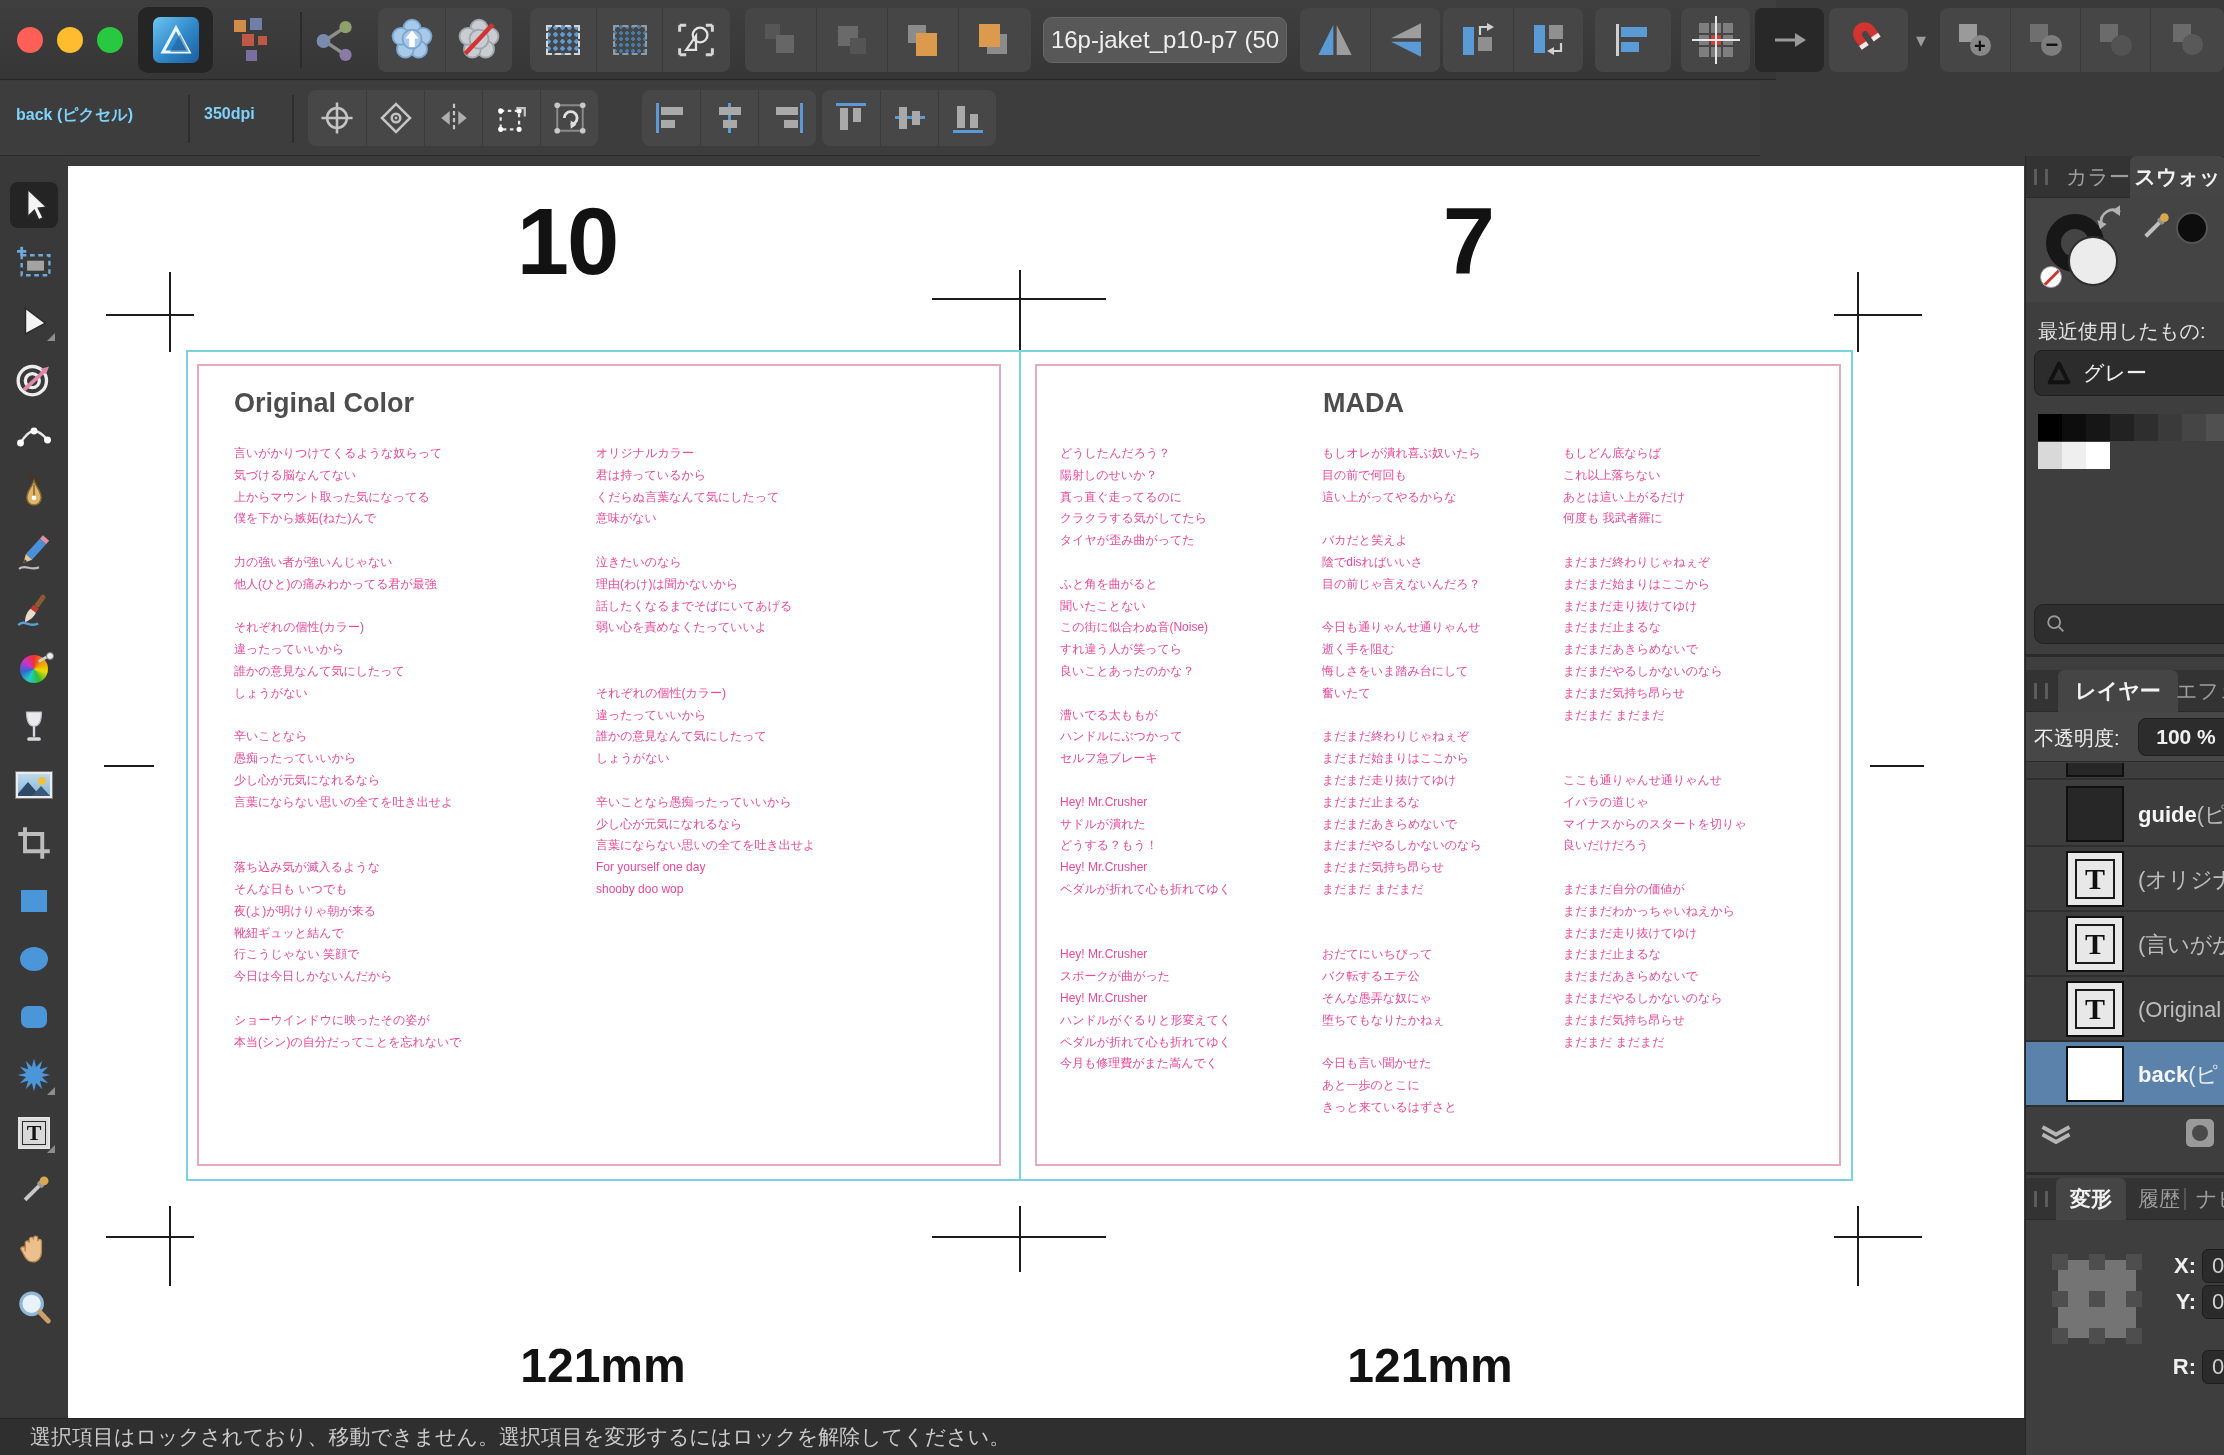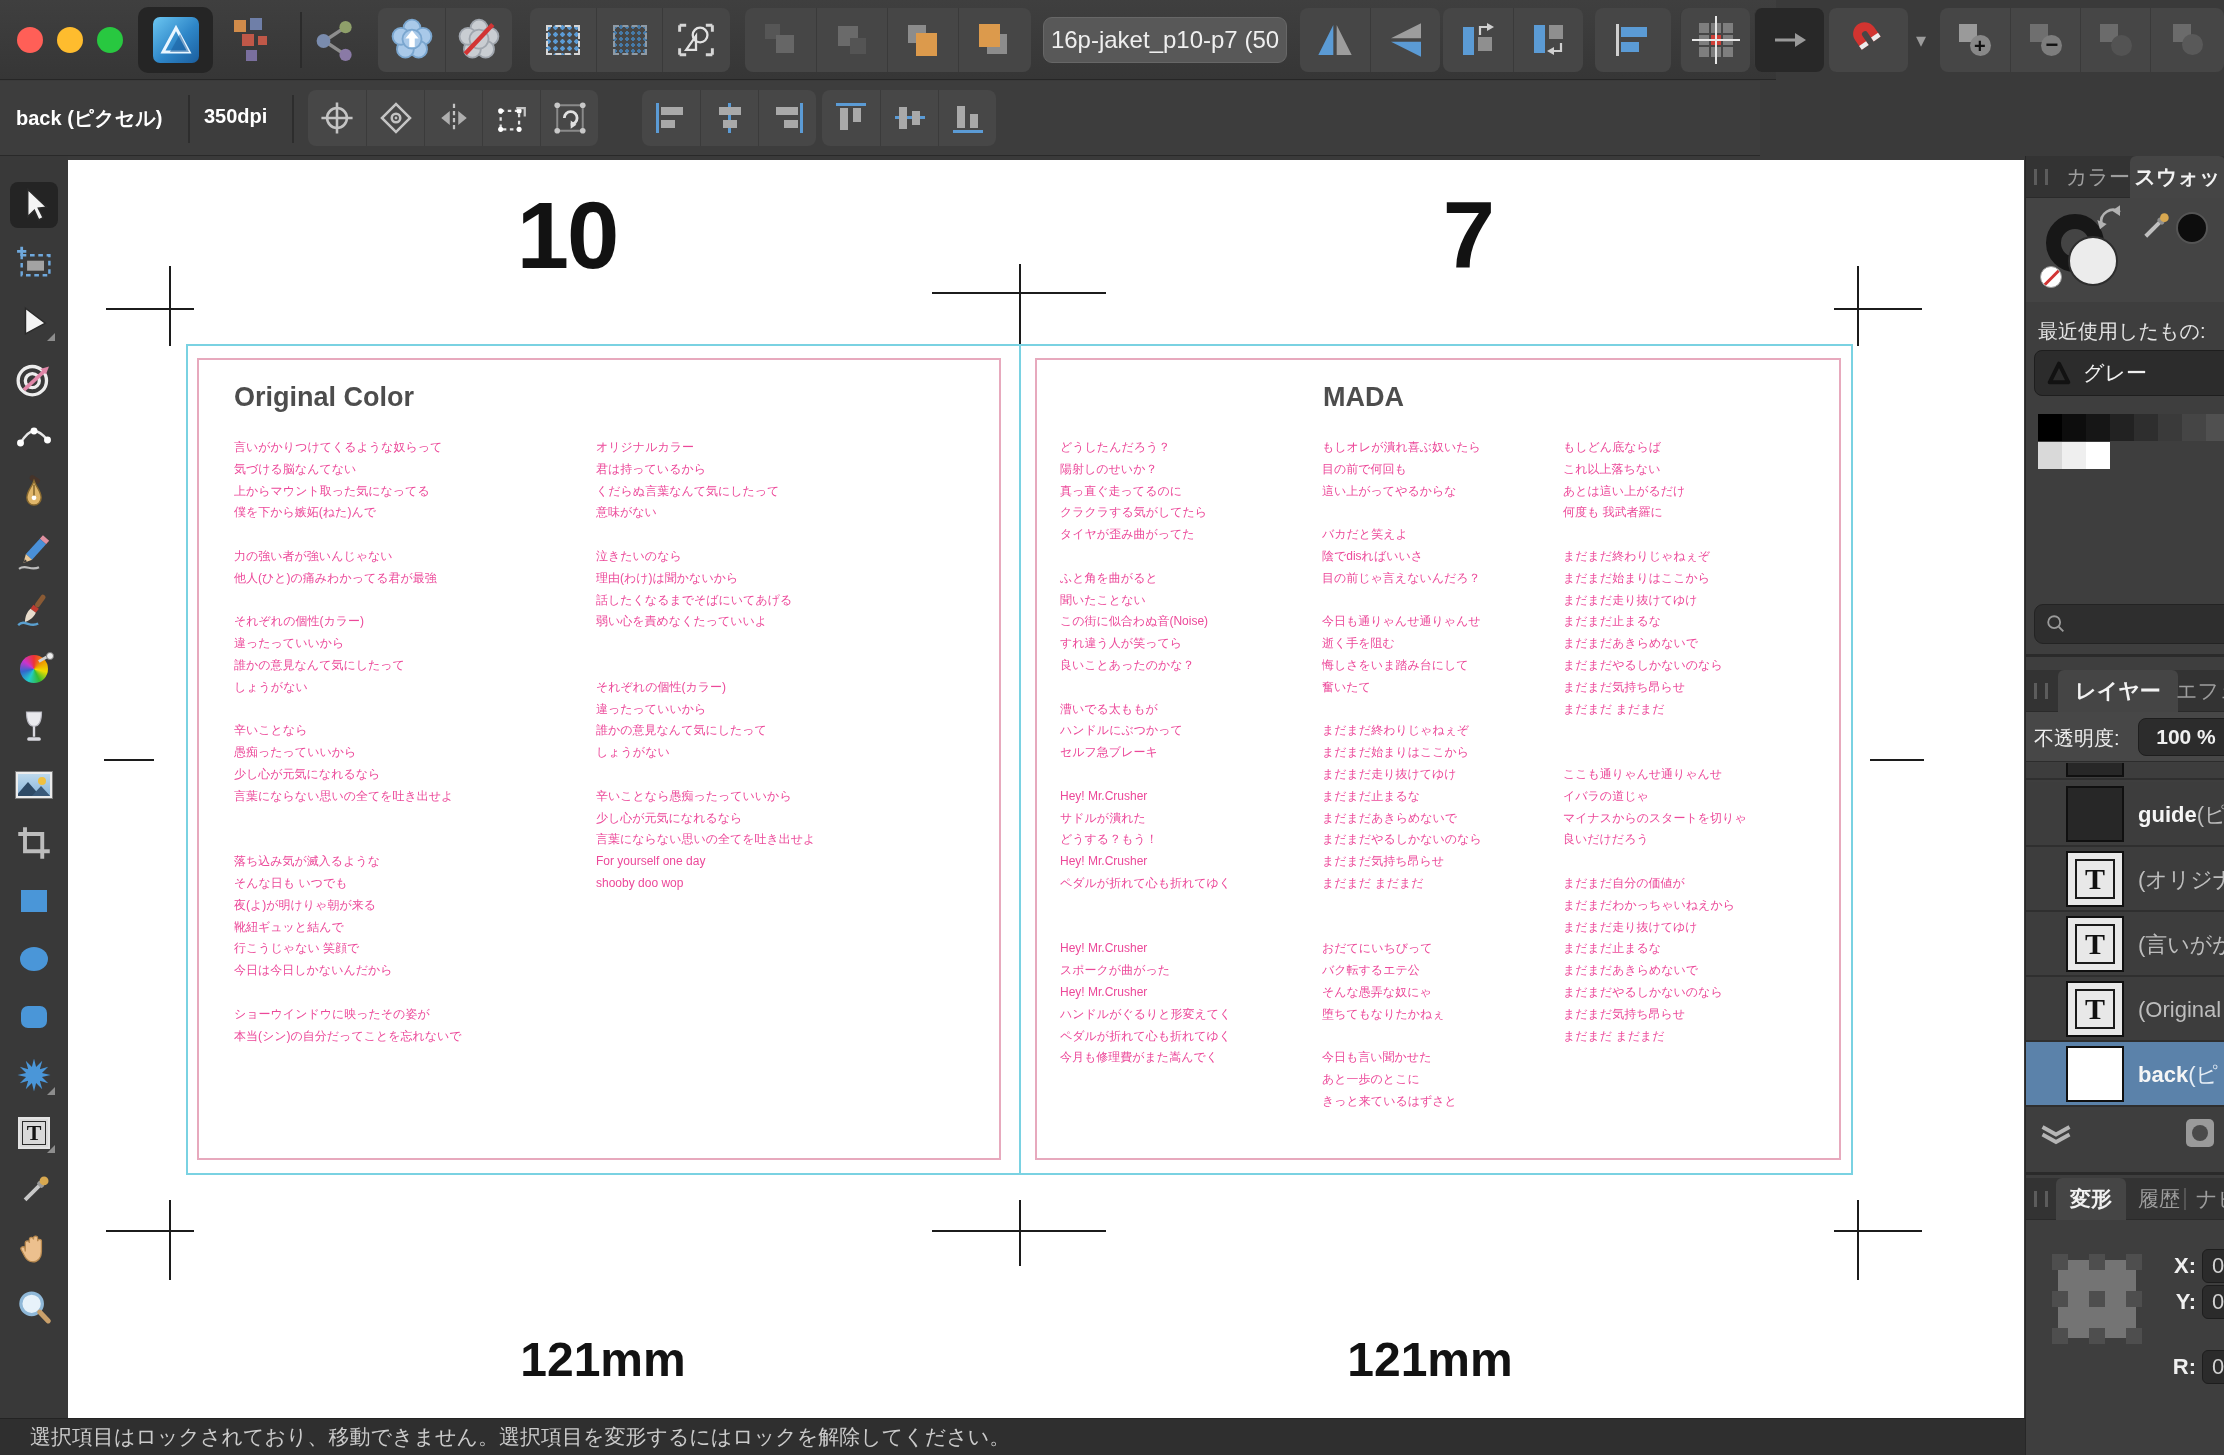--- a/index.html
+++ b/index.html
@@ -24,21 +24,21 @@
   .tbtn + .tbtn{border-left:1px solid #3a3a3a}
   .single{background:#464646;border-radius:8px}
   .pressed{background:#282828}
   .pill{position:absolute;left:1043px;top:17px;width:244px;height:46px;background:#585858;
     border:1px solid #676767;border-radius:9px;color:#efefef;font-size:24px;
     display:flex;align-items:center;justify-content:center;white-space:nowrap}
   .caret{color:#9c9c9c;font-size:20px}
 
   
   #contextbar{position:absolute;left:0;top:81px;width:1760px;height:75px;background:#3d3d3d;
-    border-bottom:1px solid #292929;color:#ffffff;font-size:20px}
+    border-bottom:1px solid #292929;color:#7dd3fc;font-size:16px}
   .cgroup{position:absolute;top:9px;height:56px;display:flex;background:#474747;border-radius:8px;overflow:hidden}
   .cbtn{width:58px;height:56px;display:flex;align-items:center;justify-content:center;position:relative}
   .cbtn + .cbtn{border-left:1px solid #3b3b3b}
   .bar{position:absolute;background:#a9a9a9}
   .blue{background:#5b9bd5 !important}
 
   
   #toolpanel{position:absolute;left:0;top:156px;width:68px;height:1262px;background:#393939;
     display:flex;flex-direction:column;align-items:center;padding-top:26px;gap:12px}
   .tool{width:48px;height:46px;display:flex;align-items:center;justify-content:center;
@@ -57,21 +57,21 @@
   .imgtool .mt1{position:absolute;left:-4px;bottom:-2px;width:0;height:0;
     border-left:14px solid transparent;border-right:14px solid transparent;border-bottom:16px solid #2e4a66}
   .imgtool .mt2{position:absolute;left:12px;bottom:-2px;width:0;height:0;
     border-left:11px solid transparent;border-right:11px solid transparent;border-bottom:12px solid #3a5a7a}
   .ttool{width:32px;height:32px;border:2px solid #e3e3e3;background:#d9d9d9;
     display:flex;align-items:center;justify-content:center;
     font-family:"Liberation Serif",serif;font-weight:bold;font-size:22px;color:#141414}
   .ttool .innerb{border:1px solid #2a2a2a;width:24px;height:24px;display:flex;align-items:center;justify-content:center}
 
   
-  #canvas{position:absolute;left:68px;top:160px;width:1956px;height:1262px;background:#ffffff;overflow:hidden}
+  #canvas{position:absolute;left:68px;top:166px;width:1956px;height:1262px;background:#ffffff;overflow:hidden}
   .pgnum{position:absolute;width:220px;text-align:center;font-size:94px;font-weight:800;color:#121212;letter-spacing:-2px}
   .wlabel{position:absolute;font-size:48px;font-weight:700;color:#121212;transform:translateX(-50%)}
   .guide{position:absolute;border:2px solid #7ad2e2}
   .mguide{position:absolute;border:2px solid #e7a9bd}
   .spine{position:absolute;width:2px;background:#7ad2e2}
   .mark{position:absolute;background:#1c1c1c}
   .ptitle{position:absolute;font-size:27px;font-weight:bold;color:#4d4d4d;white-space:nowrap}
   .lyr-col{position:absolute;font-size:12px;line-height:21.8px;color:#ec4899;white-space:nowrap}
   .lyr-line{height:21.8px}
 

